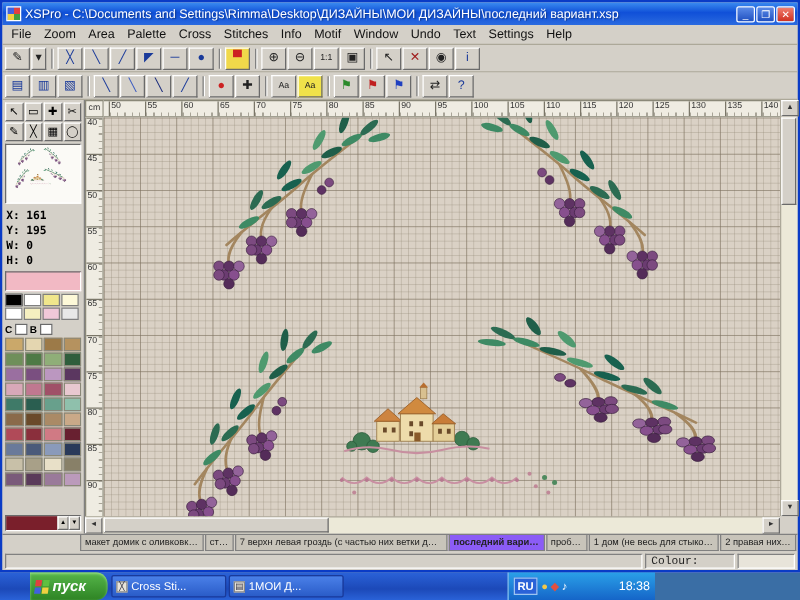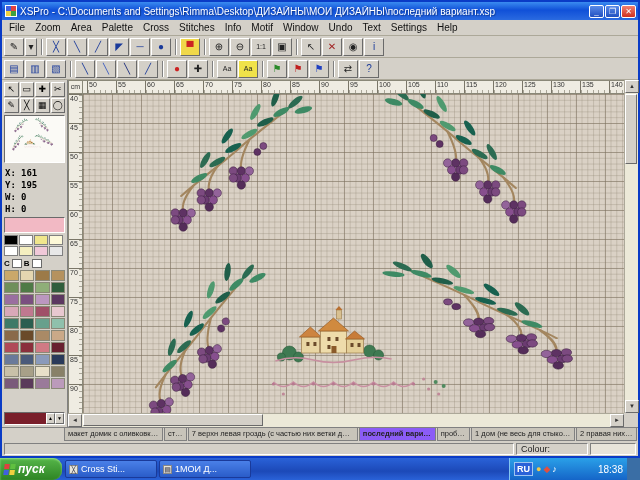--- a/index.html
+++ b/index.html
@@ -94,30 +94,30 @@
 
   
   .tabbar{height:14px;flex:0 0 14px;background:#d4d0c8;border-top:1px solid #808080;display:flex;
           align-items:stretch;overflow:hidden;padding-left:2px;}
   .tabspacer{width:60px;flex:0 0 60px;}
   .tab{font-size:7.5px;line-height:11px;padding:0 3px;border:1px solid #808080;border-top:none;
        background:#c8c4ba;color:#222;white-space:nowrap;max-width:170px;overflow:hidden;
        text-overflow:ellipsis;margin-right:1px;}
   .tab.active{background:#8b5cf6;font-weight:bold;}
   .statusbar{height:15px;flex:0 0 15px;background:#d4d0c8;display:flex;align-items:center;gap:2px;
-             padding:1px 2px;font-size:9px;color:#222;}
+             padding:1px 2px;font-size:9px;color:#222;font-family:Liberation Mono, monospace;}
   .spanel{border:1px solid;border-color:#808080 #fff #fff #808080;height:12px;line-height:10px;
           padding:0 4px;}
   .spanel.grow{flex:1;}
   .spanel.colour{width:72px;flex:0 0 72px;}
   .spanel.cbox{width:46px;flex:0 0 46px;background:#e8e4da;}
 
   
-  .taskbar{position:absolute;left:0;top:458px;width:627px;height:22px;
-           background:linear-gradient(#2a62d8,#1c49b8 60%,#2a62d8);display:flex;align-items:stretch;}
+  .taskbar{position:absolute;left:0;top:458px;width:524px;height:22px;
+           background:linear-gradient(#2a62d8,#1c49b8 60%,#2a62d8);display:flex;align-items:stretch;padding-left:24px;}
   .startbtn{width:62px;flex:0 0 62px;background:linear-gradient(#56b64a,#2e8424);color:#fff;
             font-style:italic;font-weight:bold;font-size:12px;border:none;border-radius:0 9px 9px 0;
             display:flex;align-items:center;gap:3px;padding:0 6px 0 4px;
             box-shadow:inset 0 1px 2px #9ae08a;}
   .winlogo{width:11px;height:11px;display:grid;grid-template-columns:1fr 1fr;gap:1px;transform:skewX(-8deg);}
   .winlogo i{background:#e04040;}
   .winlogo i:nth-child(2){background:#60c040;}
   .winlogo i:nth-child(3){background:#4060e0;}
   .winlogo i:nth-child(4){background:#f0d040;}
   .tasks{flex:1;display:flex;gap:2px;padding:2px 3px;min-width:0;}

